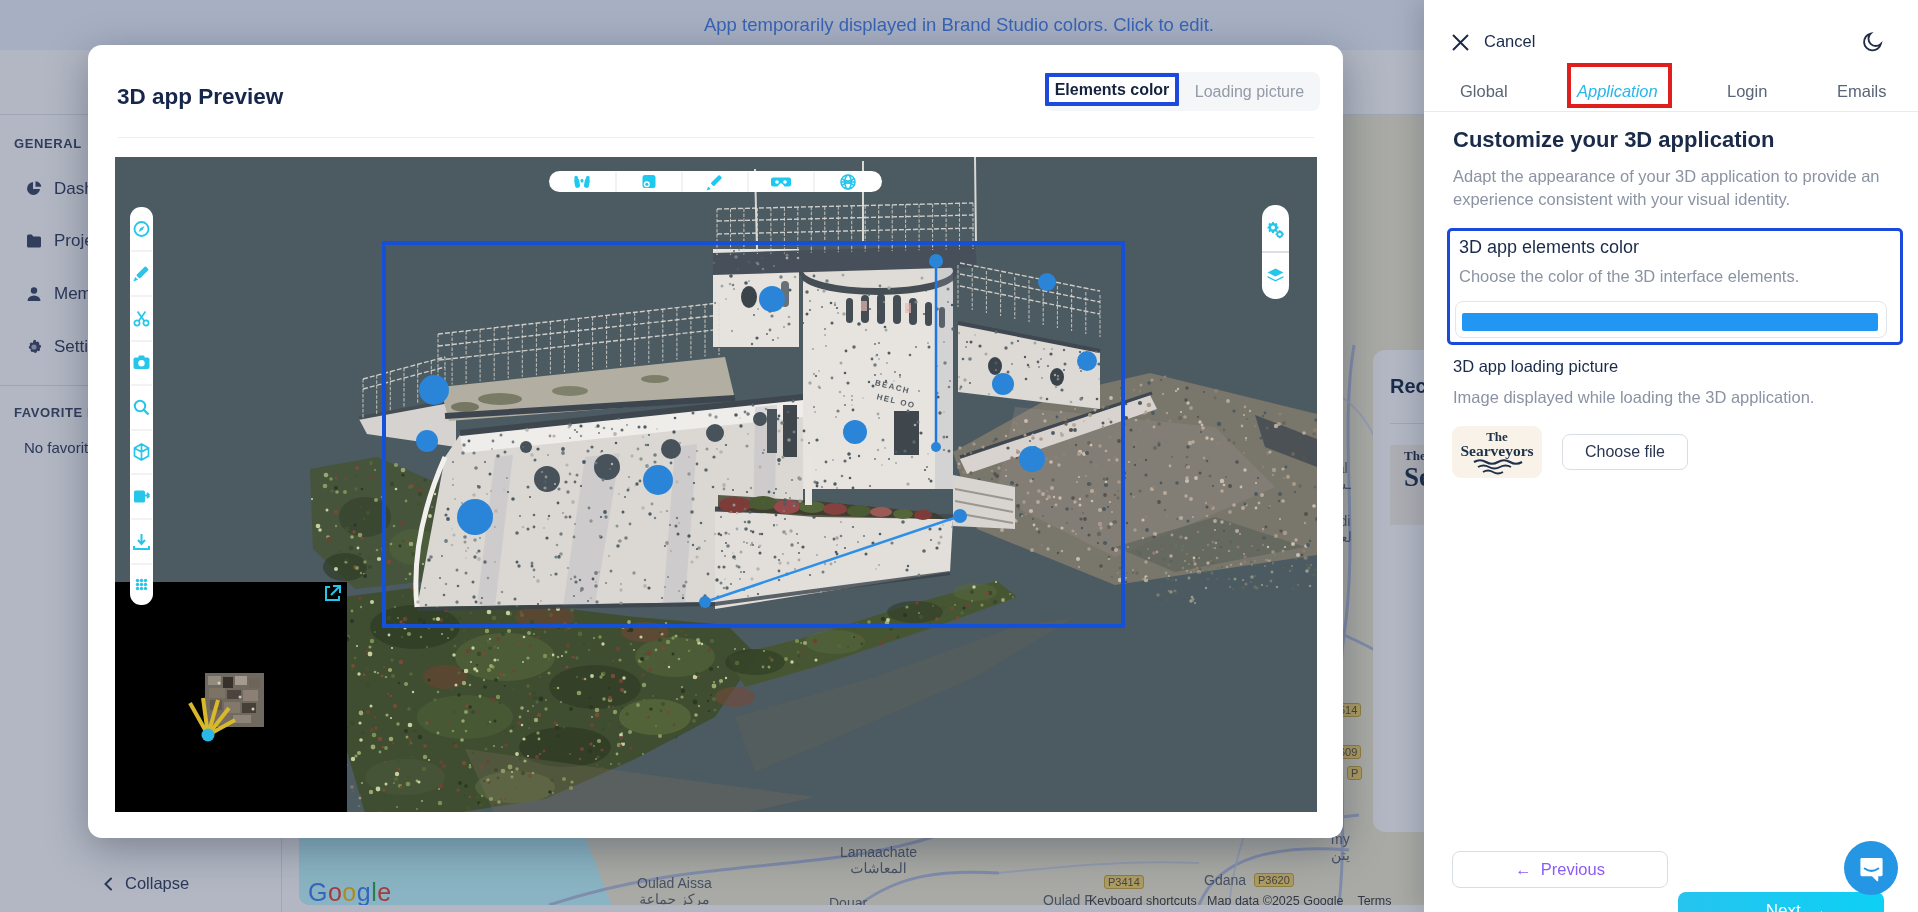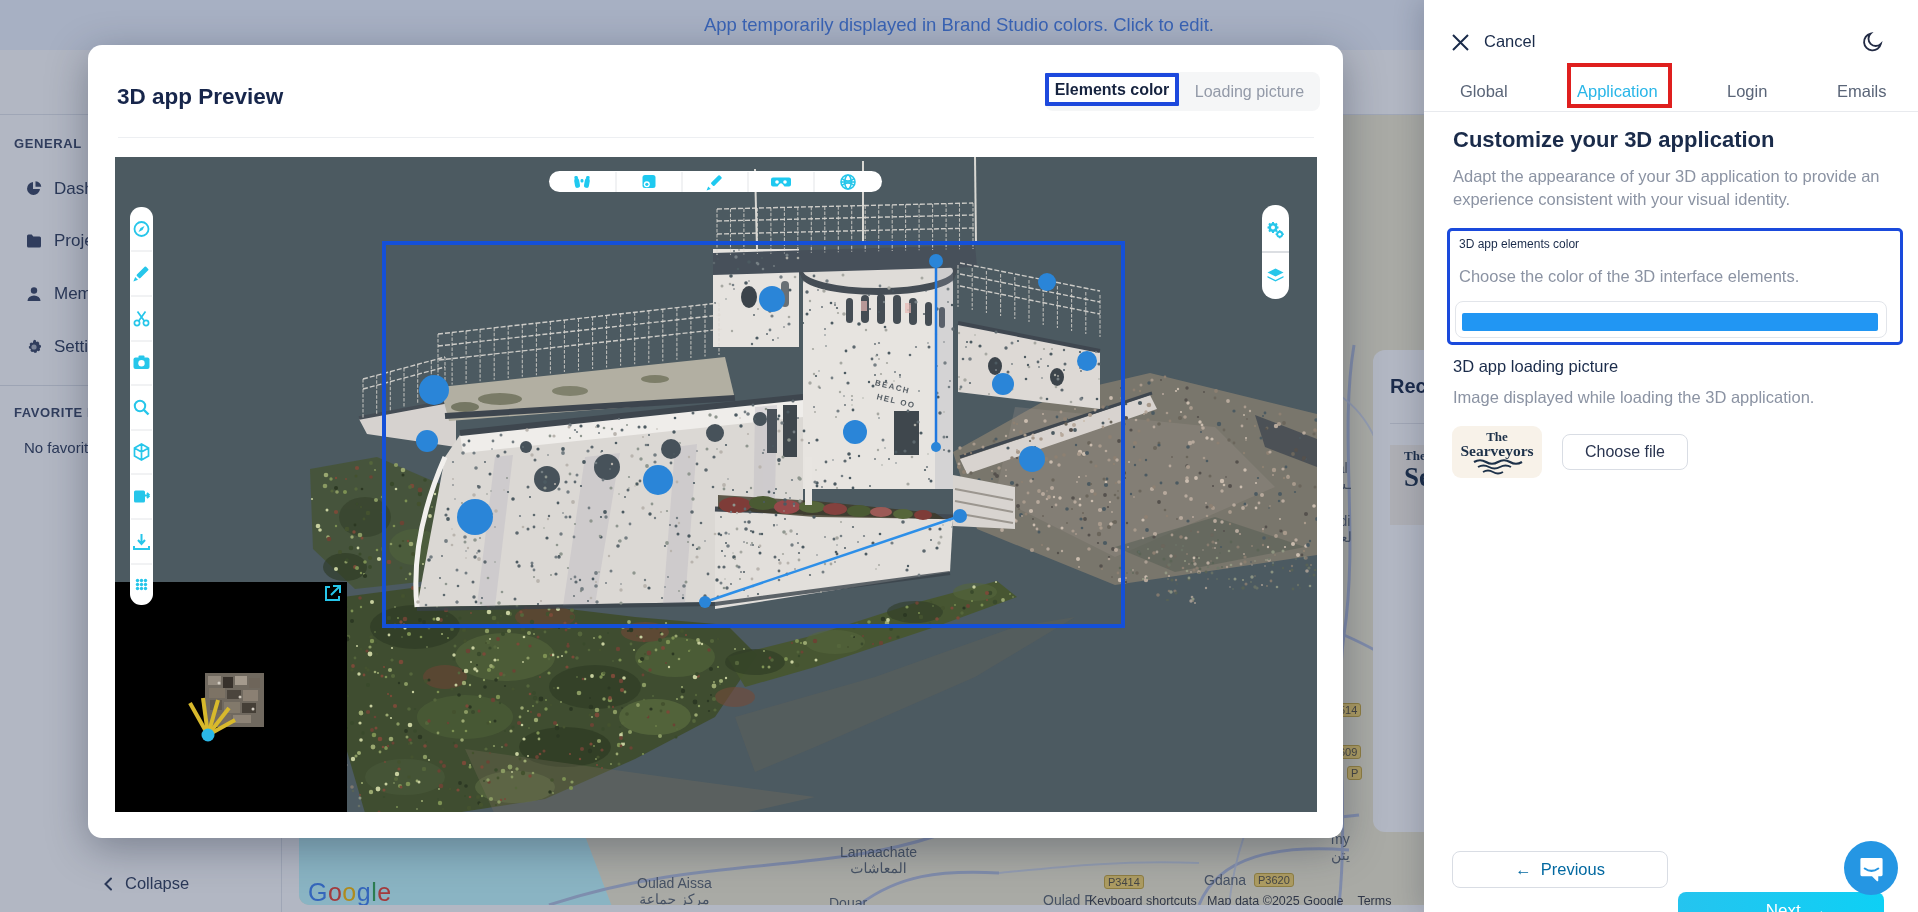--- a/index.html
+++ b/index.html
@@ -2681,45 +2681,45 @@
 
 <div id="panel">
   <svg class="px" style="left:28px;top:34px;" width="17" height="17" viewBox="0 0 17 17">
       <path d="M1 1 L16 16 M16 1 L1 16" stroke="#1a2b4a" stroke-width="2" fill="none"></path>
     </svg>
   <div class="px" style="left:60px;top:32px;font-size:16.5px;color:#1a2b4a;">Cancel</div>
   <svg class="px" style="left:438px;top:30px;" width="22" height="23" viewBox="0 0 24 24">
       <path d="M20.6 14.6 A9.3 9.3 0 1 1 9.4 3.4 A7.4 7.4 0 0 0 20.6 14.6 Z" fill="none" stroke="#222b45" stroke-width="2"></path>
     </svg>
   <div class="tab" style="left:36px;">Global</div>
-  <div class="tab" style="left:153px;color:#29b6e8;">Application</div>
+  <div class="tab" style="left:153px;color:#29b6e8;font-style:italic;">Application</div>
   <div class="tab" style="left:303px;text-align:right;">Login</div>
   <div class="tab" style="left:413px;">Emails</div>
   <div class="px" style="left:143px;top:63px;width:105px;height:45px;border:4px solid #df1f1e;"></div>
   <div class="px" style="left:0;top:111px;width:494px;height:1px;background:#e8eaee;"></div>
   <div class="px" style="left:29px;top:127px;font-size:22px;font-weight:bold;color:#1a2b4a;">Customize your 3D application</div>
   <div class="px" style="left:29px;top:165px;font-size:16.5px;color:#8b93a3;line-height:23px;">Adapt the appearance of your 3D application to provide an<br>experience consistent with your visual identity.</div>
   <div class="px" style="left:23px;top:228px;width:456px;height:117px;border:3px solid #1a4adc;border-radius:5px;"></div>
-  <div class="px" style="left:35px;top:237px;font-size:12px;color:#1a2b4a;">3D app elements color</div>
+  <div class="px" style="left:35px;top:237px;font-size:18px;color:#1a2b4a;">3D app elements color</div>
   <div class="px" style="left:35px;top:267px;font-size:16.5px;color:#8b93a3;">Choose the color of the 3D interface elements.</div>
   <div class="px" style="left:31px;top:301px;width:432px;height:37px;border:1px solid #e2e5ea;border-radius:8px;"></div>
   <div class="px" style="left:38px;top:313px;width:416px;height:18px;background:#2196f3;border-radius:2px;"></div>
   <div class="px" style="left:29px;top:357px;font-size:16.5px;color:#1a2b4a;">3D app loading picture</div>
   <div class="px" style="left:29px;top:388px;font-size:16.5px;color:#8b93a3;">Image displayed while loading the 3D application.</div>
   <div class="px" style="left:28px;top:426px;width:90px;height:52px;background:#f8f2e9;border-radius:9px;"></div>
   <svg class="px" style="left:28px;top:426px;" width="90" height="52" viewBox="0 0 90 52">
     <text x="45" y="15" text-anchor="middle" font-family="Liberation Serif" font-size="13" font-weight="bold" fill="#1d3149">The</text>
     <text x="45" y="30" text-anchor="middle" font-family="Liberation Serif" font-size="15.5" font-weight="bold" fill="#1d3149">Searveyors</text>
     <g stroke="#1d3149" fill="none">
       <path d="M22 36 q6 -3.5 12 0 t12 0 t12 0 t12 0" stroke-width="2.2"></path>
       <path d="M26 41 q5.5 -3.2 11 0 t11 0 t11 0" stroke-width="2.0"></path>
       <path d="M31 46 q5 -3 10 0 t10 0" stroke-width="1.8"></path>
     </g>
   </svg>
   <div class="px" style="left:138px;top:434px;width:126px;height:36px;border:1px solid #d9dde4;border-radius:8px;font-size:16px;color:#2a3550;text-align:center;line-height:34px;">Choose file</div>
-  <div class="px" style="left:28px;top:851px;width:216px;height:37px;border:1px solid #d9dde4;border-radius:8px;background:#fff;font-size:16.5px;color:#0369a1;text-align:center;line-height:35px;">←&nbsp;&nbsp;Previous</div>
+  <div class="px" style="left:28px;top:851px;width:216px;height:37px;border:1px solid #d9dde4;border-radius:8px;background:#fff;font-size:16.5px;color:#8b5cf6;text-align:center;line-height:35px;">←&nbsp;&nbsp;Previous</div>
   <div class="px" style="left:254px;top:892px;width:206px;height:37px;border-radius:8px;background:linear-gradient(90deg,#25c4ef,#0ed0f5);font-size:17px;color:#fff;text-align:center;line-height:37px;padding-left:31px;">Next&nbsp;&nbsp;→</div>
 </div>
 <div id="chat"></div>
 <svg style="position:absolute;left:1858px;top:855px;" width="27" height="27" viewBox="0 0 28 28">
   <path d="M4 3 h20 a1.5 1.5 0 0 1 1.5 1.5 v16 a1.5 1.5 0 0 1 -1.5 1.5 h-3 l0 4.5 a0.8 0.8 0 0 1 -1.3 0.6 L14.5 22 H4 a1.5 1.5 0 0 1 -1.5 -1.5 v-16 A1.5 1.5 0 0 1 4 3 Z" fill="#ffffff"></path>
   <path d="M7 14 q7 5 14 0" stroke="#2596e3" stroke-width="2.2" fill="none" stroke-linecap="round"></path>
 </svg>
 
 </body></html>

